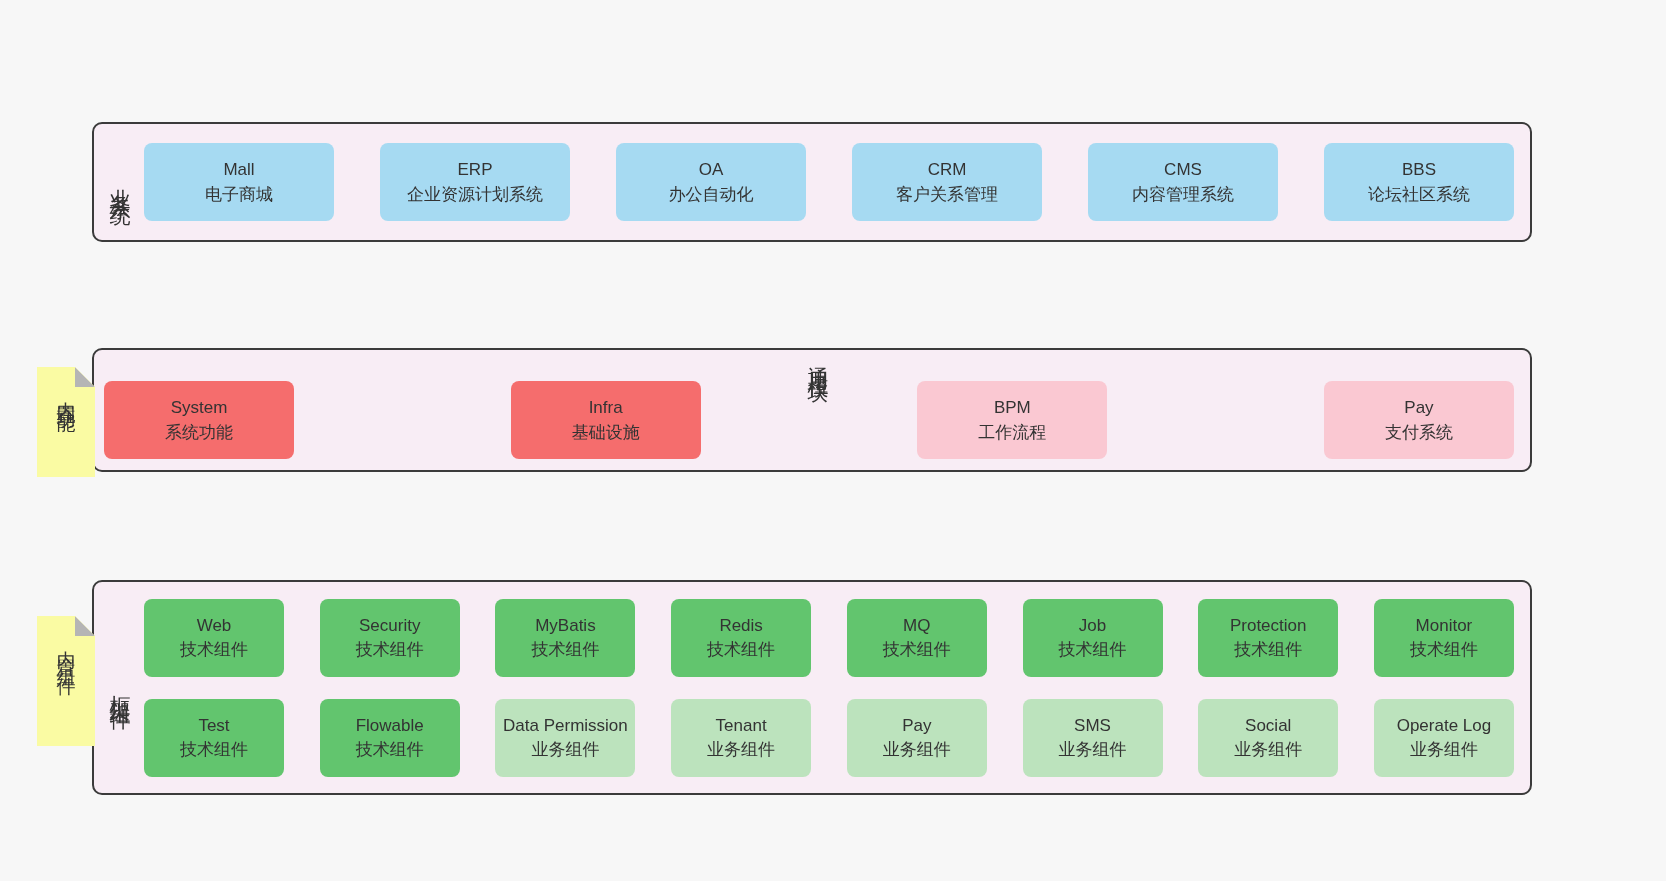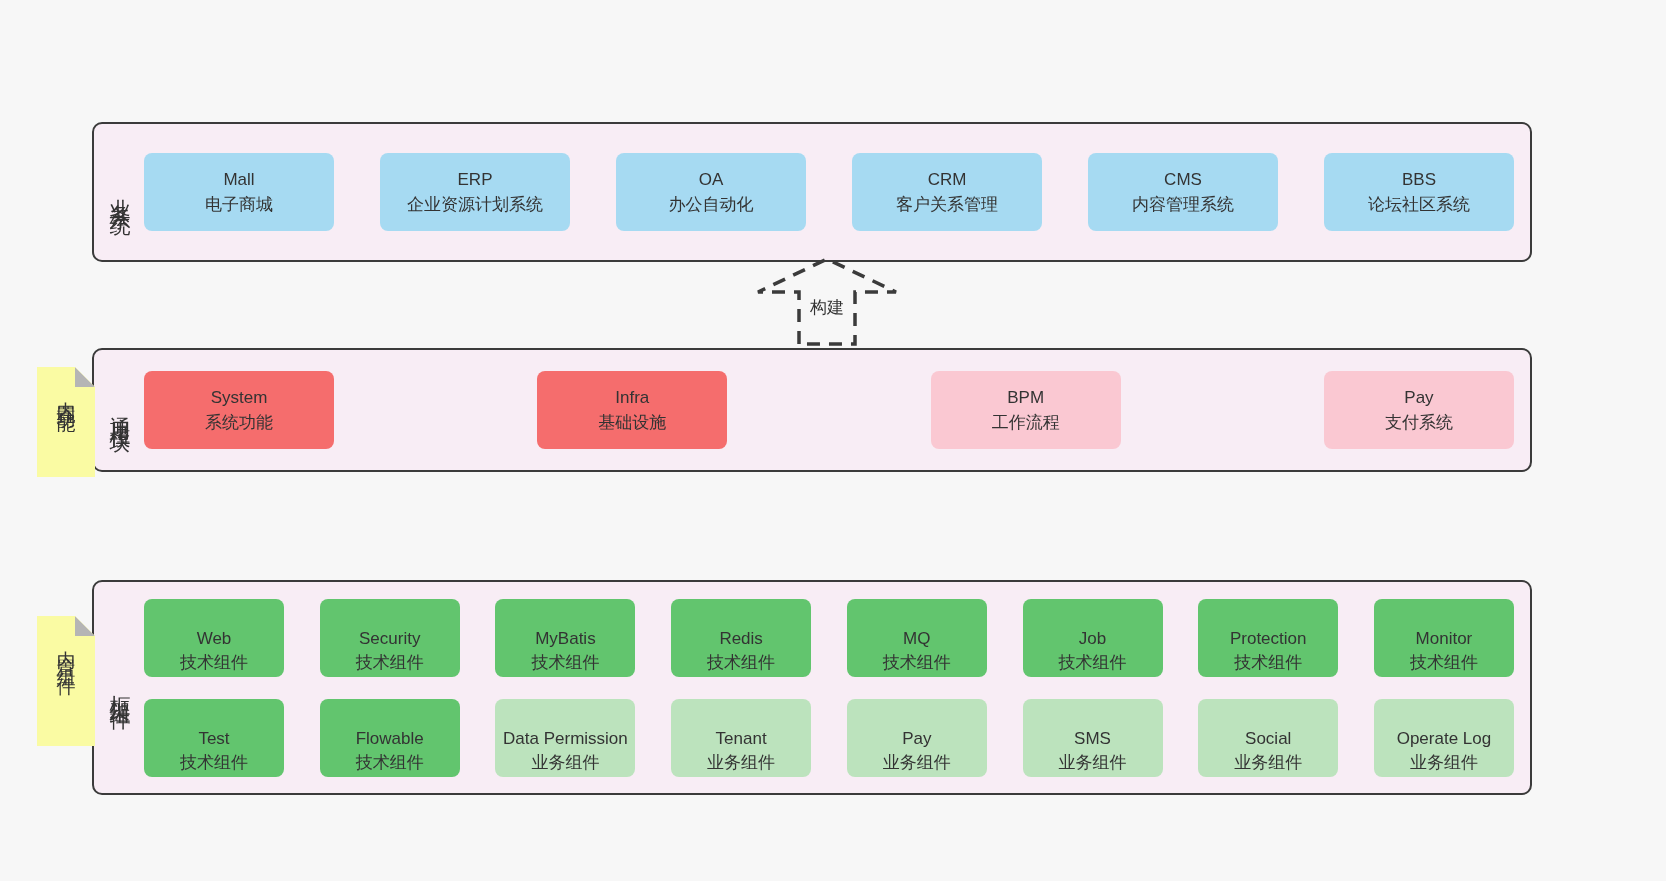--- a/index.html
+++ b/index.html
@@ -31,22 +31,22 @@
   .band {
     position: absolute;
     left: 92px;
     width: 1440px;
     background: var(--band-bg);
     border: 2px solid var(--border);
     border-radius: 10px;
     display: flex;
     align-items: stretch;
   }
-  .band-1 { top: 122px; height: 140px; }
-  .band-2 { top: 348px; height: 124px; }
+  .band-1 { top: 122px; height: 120px; }
+  .band-2 { top: 348px; height: 124px; flex-direction: column; }
   .band-3 { top: 580px; height: 215px; }
 
   .band-label {
     writing-mode: vertical-rl;
     text-orientation: upright;
     font-size: 21px;
     letter-spacing: 5px;
     color: var(--text);
     align-self: center;
     margin-left: 12px;
@@ -74,21 +74,21 @@
     flex-direction: column;
     align-items: center;
     justify-content: center;
     text-align: center;
     font-size: 17px;
     line-height: 25px;
     color: var(--text);
     padding: 2px 4px;
   }
   .band-1 .box, .band-2 .box { width: 190px; }
-  .band-3 .box { width: 140px; line-height: 24px; justify-content: flex-end; }
+  .band-3 .box { width: 140px; line-height: 24px; }
 
   .box.blue        { background: var(--blue); }
   .box.red         { background: var(--red); }
   .box.pink        { background: var(--pink); text-align: center; }
   .box.green       { background: var(--green); }
   .box.light-green { background: var(--light-green); }
 
   
   .arrow-wrap {
     position: absolute;
@@ -179,26 +179,20 @@
             <div>内容管理系统</div>
           </div>
           <div class="box blue">
             <div>BBS</div>
             <div>论坛社区系统</div>
           </div>
         </div>
       </div>
   </section>
 
-  <div class="arrow-wrap arrow-1">
-    <svg viewBox="0 0 150 92">
-      <polygon points="47,90 47,38 6,38 75,5 144,38 103,38 103,90"></polygon>
-    </svg>
-    <span class="arrow-label">构建</span>
-  </div>
 
   <section class="band band-2">
     <div class="band-label">通用模块</div>
     <div class="band-rows">
         <div class="box-row">
           <div class="box red">
             <div>System</div>
             <div>系统功能</div>
           </div>
           <div class="box red">

